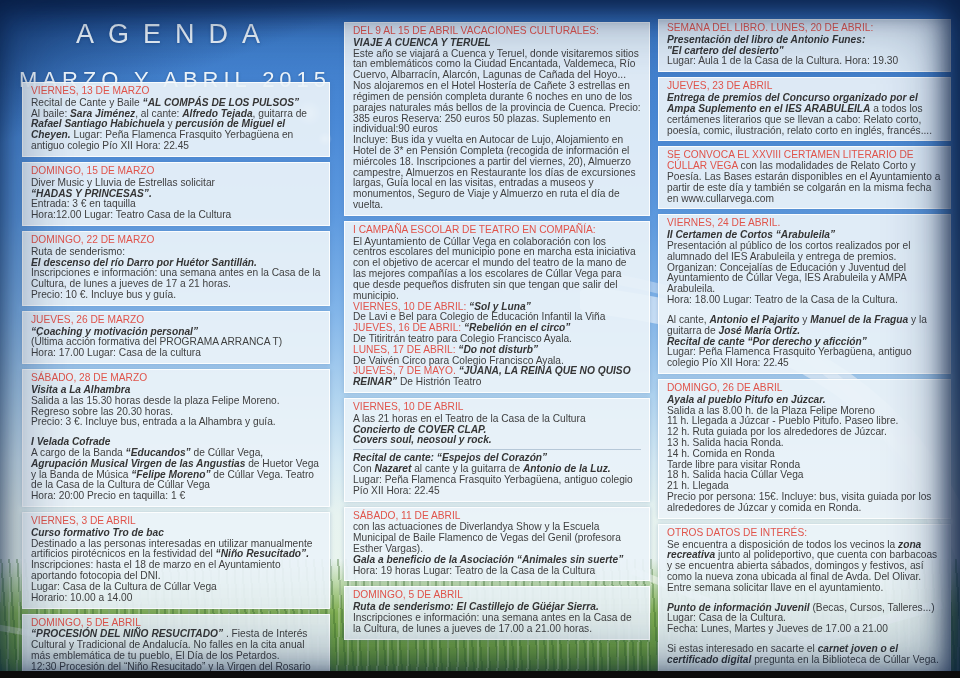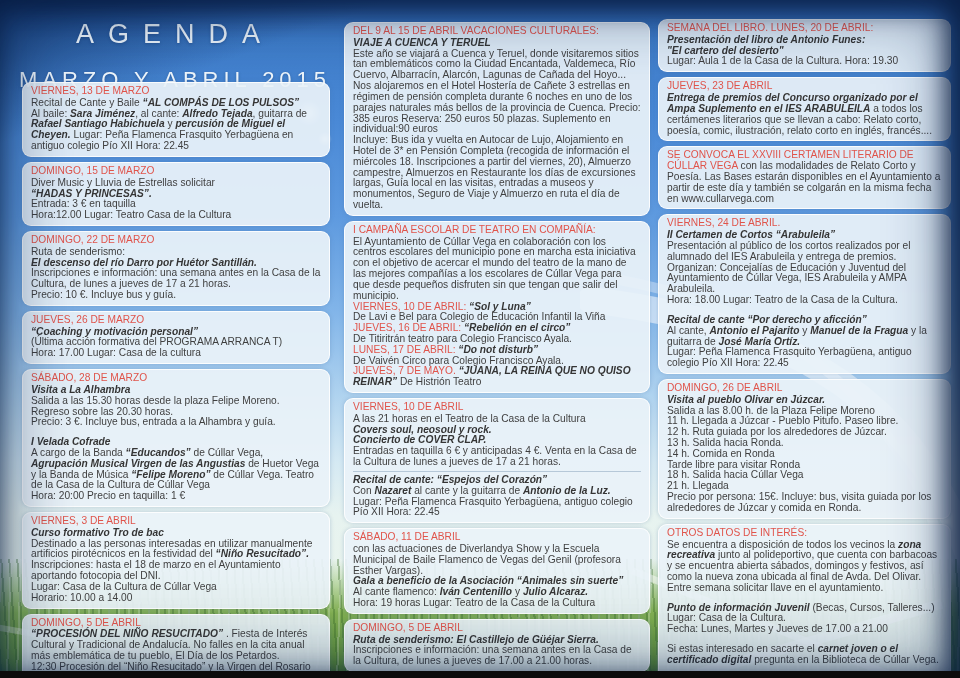--- a/index.html
+++ b/index.html
@@ -37,21 +37,21 @@
   }
   .title .t1{font-size:27px; letter-spacing:14px; line-height:1.2;}
   .title .t2{font-size:22px; letter-spacing:5px; margin-top:17px; white-space:nowrap;text-align:center;}
   .col{position:absolute; z-index:3;}
   .col1{left:22px;  top:82px; width:308px;}
   .col2{left:344px; top:22px; width:306px;}
   .col3{left:658px; top:19px; width:293px;}
   .card{
     background:rgba(233,242,249,.93);
     border:1px solid rgba(255,255,255,.85);
-    border-radius:9px;
+    border-radius:0;
     box-shadow:0 0 4px rgba(70,110,160,.3);
     padding:3px 8px 4px;
     margin-bottom:5px;
     font-size:10.2px; line-height:1.06; color:#3f3f3f;
   }
   .card-heading{color:#e0544b; margin-bottom:1px;}
   .line{margin:0;}
   .gap{height:9px;}
   .hrline{border:0; border-top:1px solid rgba(140,165,190,.55); margin:3px 0;}
   .run-n{color:#3f3f3f;}
@@ -152,33 +152,31 @@
         <div class="line"><span class="run-n">De Lavi e Bel para Colegio de Educación Infantil la Viña</span></div>
         <div class="line"><span class="run-r">JUEVES, 16 DE ABRIL:  </span><span class="run-b">“Rebelión en el circo”</span></div>
         <div class="line"><span class="run-n">De Titiritrán teatro para Colegio Francisco Ayala.</span></div>
         <div class="line"><span class="run-r">LUNES, 17 DE ABRIL:  </span><span class="run-b">“Do not disturb”</span></div>
         <div class="line"><span class="run-n">De Vaivén Circo para Colegio Francisco Ayala.</span></div>
         <div class="line"><span class="run-r">JUEVES, 7 DE MAYO. </span><span class="run-b">“JUANA, LA REINA QUE NO QUISO REINAR”</span><span class="run-n"> De Histrión Teatro</span></div>
       </div>
       <div class="card">
         <div class="card-heading">VIERNES, 10 DE ABRIL</div>
         <div class="line"><span class="run-n">A las 21 horas en el Teatro de la Casa de la Cultura</span></div>
+        <div class="line"><span class="run-b">Concierto de COVER CLAP.</span></div>
         <div class="line"><span class="run-b">Covers soul, neosoul y rock.</span></div>
-        <div class="line"><span class="run-b">Concierto de COVER CLAP.</span></div>
-        <div class="line"><span class="run-n">Entradas en taquilla 6 € y anticipadas 4 €. Venta en la Casa de la Cultura de lunes a jueves de 17 a 21 horas.</span></div>
         <div class="hrline"></div>
         <div class="line"><span class="run-b">Recital de cante: “Espejos del Corazón”</span></div>
         <div class="line"><span class="run-n">Con </span><span class="run-b">Nazaret</span><span class="run-n"> al cante y la guitarra de </span><span class="run-b">Antonio de la Luz.</span></div>
         <div class="line"><span class="run-n">Lugar: Peña Flamenca Frasquito Yerbagüena, antiguo colegio Pío XII   Hora: 22.45</span></div>
       </div>
       <div class="card">
         <div class="card-heading">SÁBADO, 11 DE ABRIL</div>
         <div class="line"><span class="run-n">con las actuaciones de Diverlandya Show y la Escuela Municipal de Baile Flamenco de Vegas del Genil (profesora Esther Vargas).</span></div>
         <div class="line"><span class="run-b">Gala a beneficio de la Asociación “Animales sin suerte”</span></div>
-        <div class="line"><span class="run-n">Al cante flamenco: </span><span class="run-b">Iván Centenillo</span><span class="run-n"> y </span><span class="run-b">Julio Alcaraz.</span></div>
         <div class="line"><span class="run-n">Hora: 19 horas Lugar: Teatro de la Casa de la Cultura</span></div>
       </div>
       <div class="card">
         <div class="card-heading">DOMINGO, 5 DE ABRIL</div>
         <div class="line"><span class="run-b">Ruta de senderismo: El Castillejo de Güéjar Sierra.</span></div>
         <div class="line"><span class="run-n">Inscripciones e información: una semana antes en la Casa de la Cultura, de lunes a jueves de 17.00 a 21.00 horas.</span></div>
       </div>
     </div>
   <div class="col col3">
       <div class="card">
@@ -193,27 +191,27 @@
       </div>
       <div class="card">
         <div class="line"><span class="run-r">SE CONVOCA EL XXVIII CERTAMEN LITERARIO DE CÚLLAR VEGA</span><span class="run-n"> con las modalidades de Relato Corto y Poesía. Las Bases estarán disponibles en el Ayuntamiento a partir de este día y  también se colgarán en la misma fecha en www.cullarvega.com</span></div>
       </div>
       <div class="card">
         <div class="card-heading">VIERNES, 24 DE ABRIL.</div>
         <div class="line"><span class="run-b">II Certamen de Cortos “Arabuleila”</span></div>
         <div class="line"><span class="run-n">Presentación al público de los cortos realizados por el alumnado del IES Arabuleila y entrega de premios. Organizan: Concejalías de Educación y Juventud del Ayuntamiento de Cúllar Vega, IES Arabuleila y AMPA Arabuleila.</span></div>
         <div class="line"><span class="run-n">Hora: 18.00  Lugar: Teatro de la Casa de la Cultura.</span></div>
         <div class="gap"></div>
+        <div class="line"><span class="run-n">Al cante, </span><span class="run-b">Antonio el Pajarito</span><span class="run-n"> y </span><span class="run-b">Manuel de la Fragua</span><span class="run-n"> y la guitarra de </span><span class="run-b">José María Ortíz.</span></div>
         <div class="line"><span class="run-b">Recital de cante “Por derecho y aficción”</span></div>
-        <div class="line"><span class="run-n">Al cante, </span><span class="run-b">Antonio el Pajarito</span><span class="run-n"> y </span><span class="run-b">Manuel de la Fragua</span><span class="run-n"> y la guitarra de </span><span class="run-b">José María Ortíz.</span></div>
         <div class="line"><span class="run-n">Lugar: Peña Flamenca Frasquito Yerbagüena, antiguo colegio Pío XII   Hora: 22.45</span></div>
       </div>
       <div class="card">
         <div class="card-heading">DOMINGO, 26 DE ABRIL</div>
-        <div class="line"><span class="run-b">Visita al pueblo Olivar en Júzcar.</span></div>
+        <div class="line"><span class="run-b">Ayala al pueblo Pitufo en Júzcar.</span></div>
         <div class="line"><span class="run-n">Salida a las 8.00 h. de la Plaza Felipe Moreno</span></div>
         <div class="line"><span class="run-n">11 h. Llegada a Júzcar - Pueblo Pitufo. Paseo libre.</span></div>
         <div class="line"><span class="run-n">12 h. Ruta guiada por los alrededores de Júzcar.</span></div>
         <div class="line"><span class="run-n">13 h. Salida hacia Ronda.</span></div>
         <div class="line"><span class="run-n">14 h. Comida en Ronda</span></div>
         <div class="line"><span class="run-n">Tarde libre para visitar Ronda</span></div>
         <div class="line"><span class="run-n">18 h. Salida hacia Cúllar Vega</span></div>
         <div class="line"><span class="run-n">21 h. Llegada</span></div>
         <div class="line"><span class="run-n">Precio por persona: 15€. Incluye: bus, visita guiada por los alrededores de Júzcar y comida en Ronda.</span></div>
       </div>

